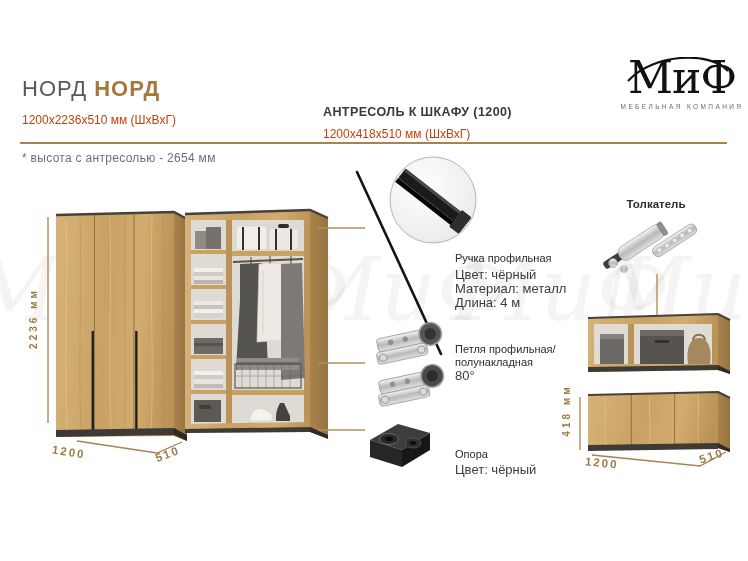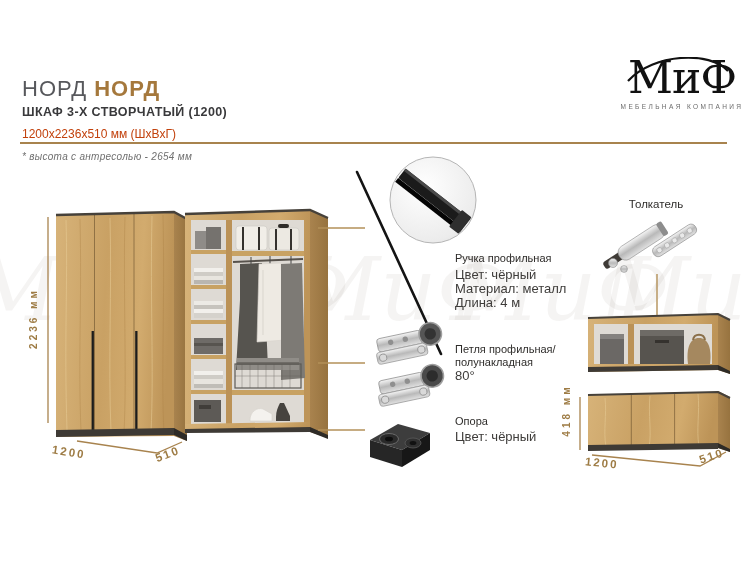--- a/index.html
+++ b/index.html
@@ -9,38 +9,38 @@
   }
   .abs{position:absolute;}
   
   .main-title{left:22px;top:76px;font-size:22px;letter-spacing:1px;font-weight:600;}
   .main-title .t-gray{color:#57585c;font-weight:500;}
   .main-title .t-accent{color:#a5783c;font-weight:700;}
   .prod-head{top:105px;}
   .prod-head .pt{font-size:12.5px;font-weight:700;color:#39393b;letter-spacing:.4px;}
   .prod-head .pd{font-size:12px;color:#c2410c;margin-top:8px;}
   .rule{left:20px;top:142px;width:707px;height:2px;background:#a8834e;}
-  .footnote{left:22px;top:151px;font-size:10px;color:#6f6f6f;letter-spacing:.3px;font-style:italic;}
+  .footnote{left:22px;top:151px;font-size:12px;color:#6f6f6f;letter-spacing:.3px;}
   
   .logo{left:618px;top:55px;width:128px;text-align:center;}
   .logo .logo-text{font-family:"DejaVu Serif",serif;font-size:44px;line-height:46px;color:#111;letter-spacing:-1px;}
   .logo .logo-tag{font-size:6.5px;letter-spacing:2.4px;color:#6b6b6b;margin-top:2px;white-space:nowrap;}
   .logo svg{position:absolute;left:6px;top:2px;}
   
   .wm{font-family:"DejaVu Serif",serif;font-style:italic;font-size:88px;color:rgba(110,100,85,0.07);
       top:238px;white-space:nowrap;pointer-events:none;}
   
   .dim{color:#9e7c45;font-weight:700;}
   .vlabel{width:80px;text-align:center;transform:rotate(-90deg);transform-origin:center;
           font-size:10px;letter-spacing:3px;white-space:nowrap;}
   .blabel{font-size:11.5px;letter-spacing:2px;white-space:nowrap;}
   
   .part-title{font-size:11px;font-weight:400;color:#2e2c2a;line-height:13px;}
   .part-line{font-size:13px;color:#3e3c3a;line-height:14px;}
-  .pusher-title{left:616px;top:198px;width:80px;text-align:center;font-size:11.5px;font-weight:400;color:#2e2c2a;}
+  .pusher-title{left:616px;top:198px;width:80px;text-align:center;font-size:11.5px;font-weight:700;color:#2e2c2a;}
   svg.scene{position:absolute;left:0;top:0;}
 </style>
 </head>
 <body>
 
 <div class="page">
 
   <div class="abs wm" style="left:-30px">МиФ</div>
   <div class="abs wm" style="left:130px">МиФ</div>
   <div class="abs wm" style="left:290px">МиФ</div>
@@ -293,22 +293,25 @@
       <path d="M592,455 L700,466 L726,452" fill="none" stroke="#a8834e" stroke-width="1.3"></path>
     </g>
   </svg>
 
   <div class="abs main-title">
     <span class="t-gray">НОРД</span>
     <span class="t-accent">НОРД</span>
   </div>
 
   <div class="abs prod-head" style="left:22px">
-    <div class="pt">ШКАФ 3-Х СТВОРЧАТЫЙ (1200)</div>
     <div class="pd">1200x2236x510 мм (ШхВхГ)</div>
+  </div>
+  <div class="abs prod-head" style="left:323px">
+    <div class="pt">АНТРЕСОЛЬ К ШКАФУ (1200)</div>
+    <div class="pd">1200x418x510 мм (ШхВхГ)</div>
   </div>
 
   <div class="abs rule"></div>
   <div class="abs footnote">* высота с антресолью - 2654 мм</div>
 
   <div class="abs logo">
     <svg width="116" height="26" viewBox="0 0 116 26">
       <path d="M4,24 C30,-4 86,-6 104,14" fill="none" stroke="#111" stroke-width="2.2"></path>
     </svg>
     <div class="logo-text">МиФ</div>
@@ -325,21 +328,21 @@
     <div class="part-line">Материал: металл</div>
     <div class="part-line">Длина: 4 м</div>
   </div>
 
   <div class="abs" style="left:455px;top:343px">
     <div class="part-title">Петля профильная/</div>
     <div class="part-title">полунакладная</div>
     <div class="part-line">80°</div>
   </div>
 
-  <div class="abs" style="left:455px;top:415px">
+  <div class="abs" style="left:455px;top:448px">
     <div class="part-title">Опора</div>
     <div class="part-line" style="margin-top:2px">Цвет: чёрный</div>
   </div>
 
   <div class="abs pusher-title">Толкатель</div>
 
   <div class="abs vlabel dim" style="left:526px;top:405px">418 мм</div>
   <div class="abs blabel dim" style="left:585px;top:457px;transform:rotate(6deg)">1200</div>
   <div class="abs blabel dim" style="left:699px;top:450px;transform:rotate(-18deg)">510</div>
 

